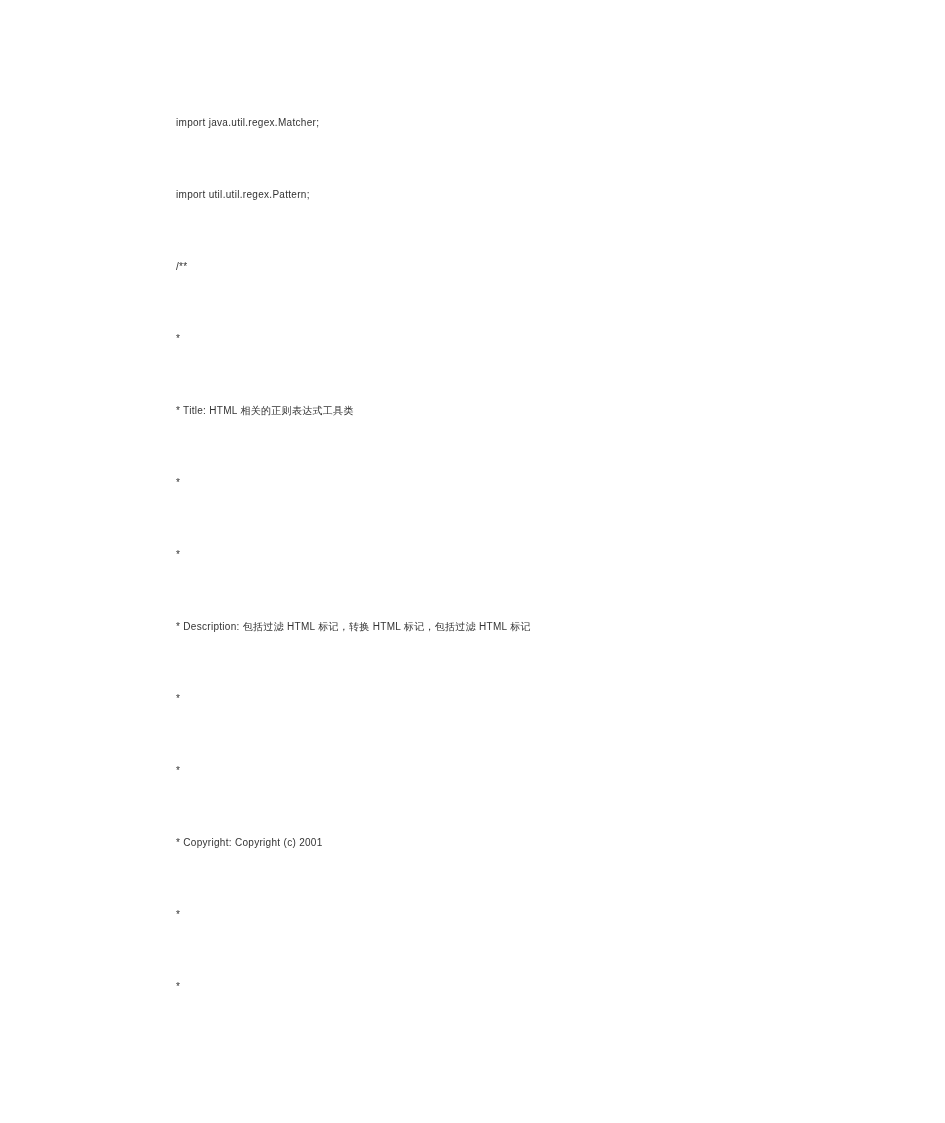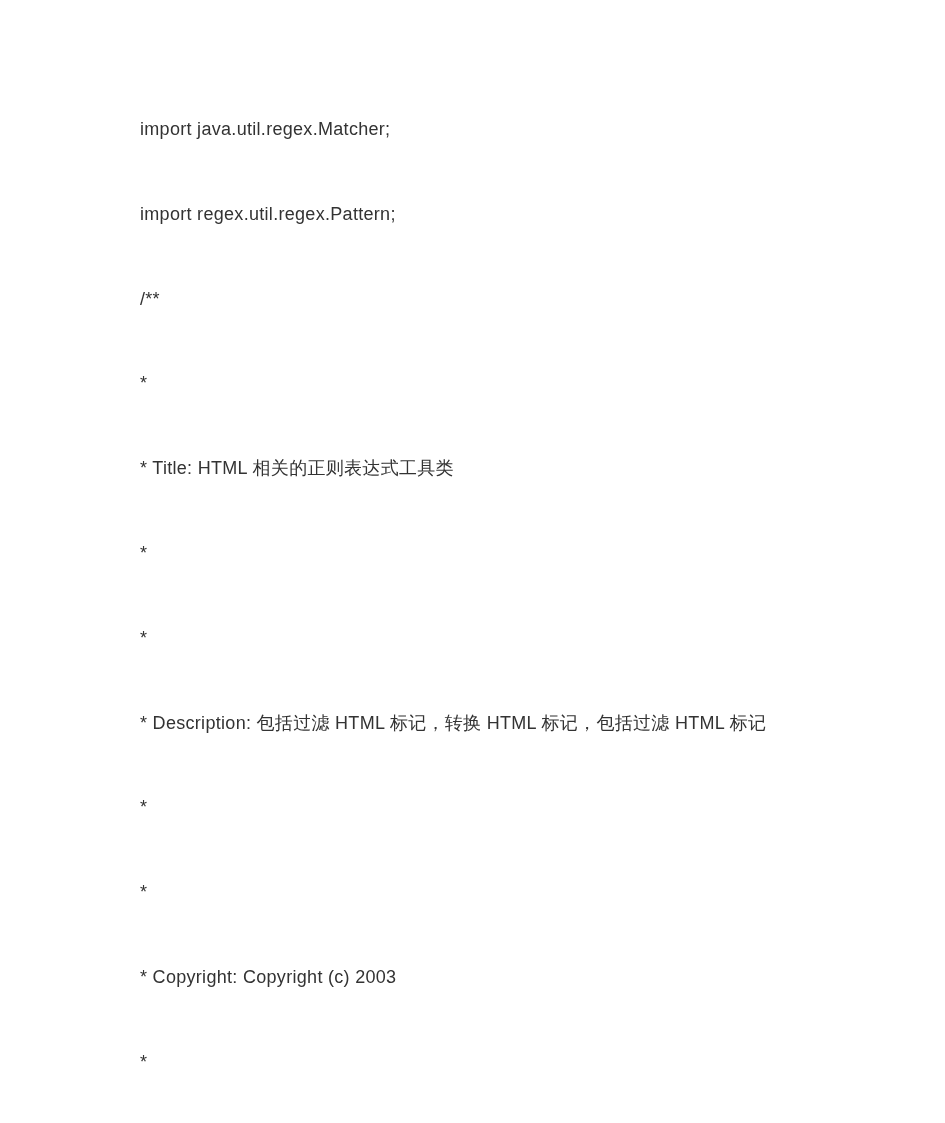--- a/index.html
+++ b/index.html
@@ -8,35 +8,36 @@
       box-sizing: border-box;
     }
     body {
       width: 945px;
       height: 1123px;
       background: #ffffff;
       font-family: "Microsoft YaHei", "SimSun", Arial, sans-serif;
       padding: 115px 140px 0 140px;
     }
     .code-line {
-      font-size: 18px;
+      font-size: 10px;
       color: #333333;
       line-height: 1.6;
       margin-bottom: 56px;
       letter-spacing: 0.3px;
+      margin-left: 36px;
     }
   </style>
 </head>
 <body>
 
 <div class="code-line">import  java.util.regex.Matcher;</div>
-<div class="code-line">import  regex.util.regex.Pattern;</div>
+<div class="code-line">import  util.util.regex.Pattern;</div>
 <div class="code-line">/**</div>
 <div class="code-line">*</div>
 <div class="code-line">*  Title:  HTML 相关的正则表达式工具类</div>
 <div class="code-line">*</div>
 <div class="code-line">*</div>
 <div class="code-line">*  Description:  包括过滤 HTML 标记，转换 HTML 标记，包括过滤 HTML 标记</div>
 <div class="code-line">*</div>
 <div class="code-line">*</div>
-<div class="code-line">*  Copyright:  Copyright  (c)  2003</div>
+<div class="code-line">*  Copyright:  Copyright  (c)  2001</div>
 <div class="code-line">*</div>
 <div class="code-line">*</div>
 
 </body></html>

